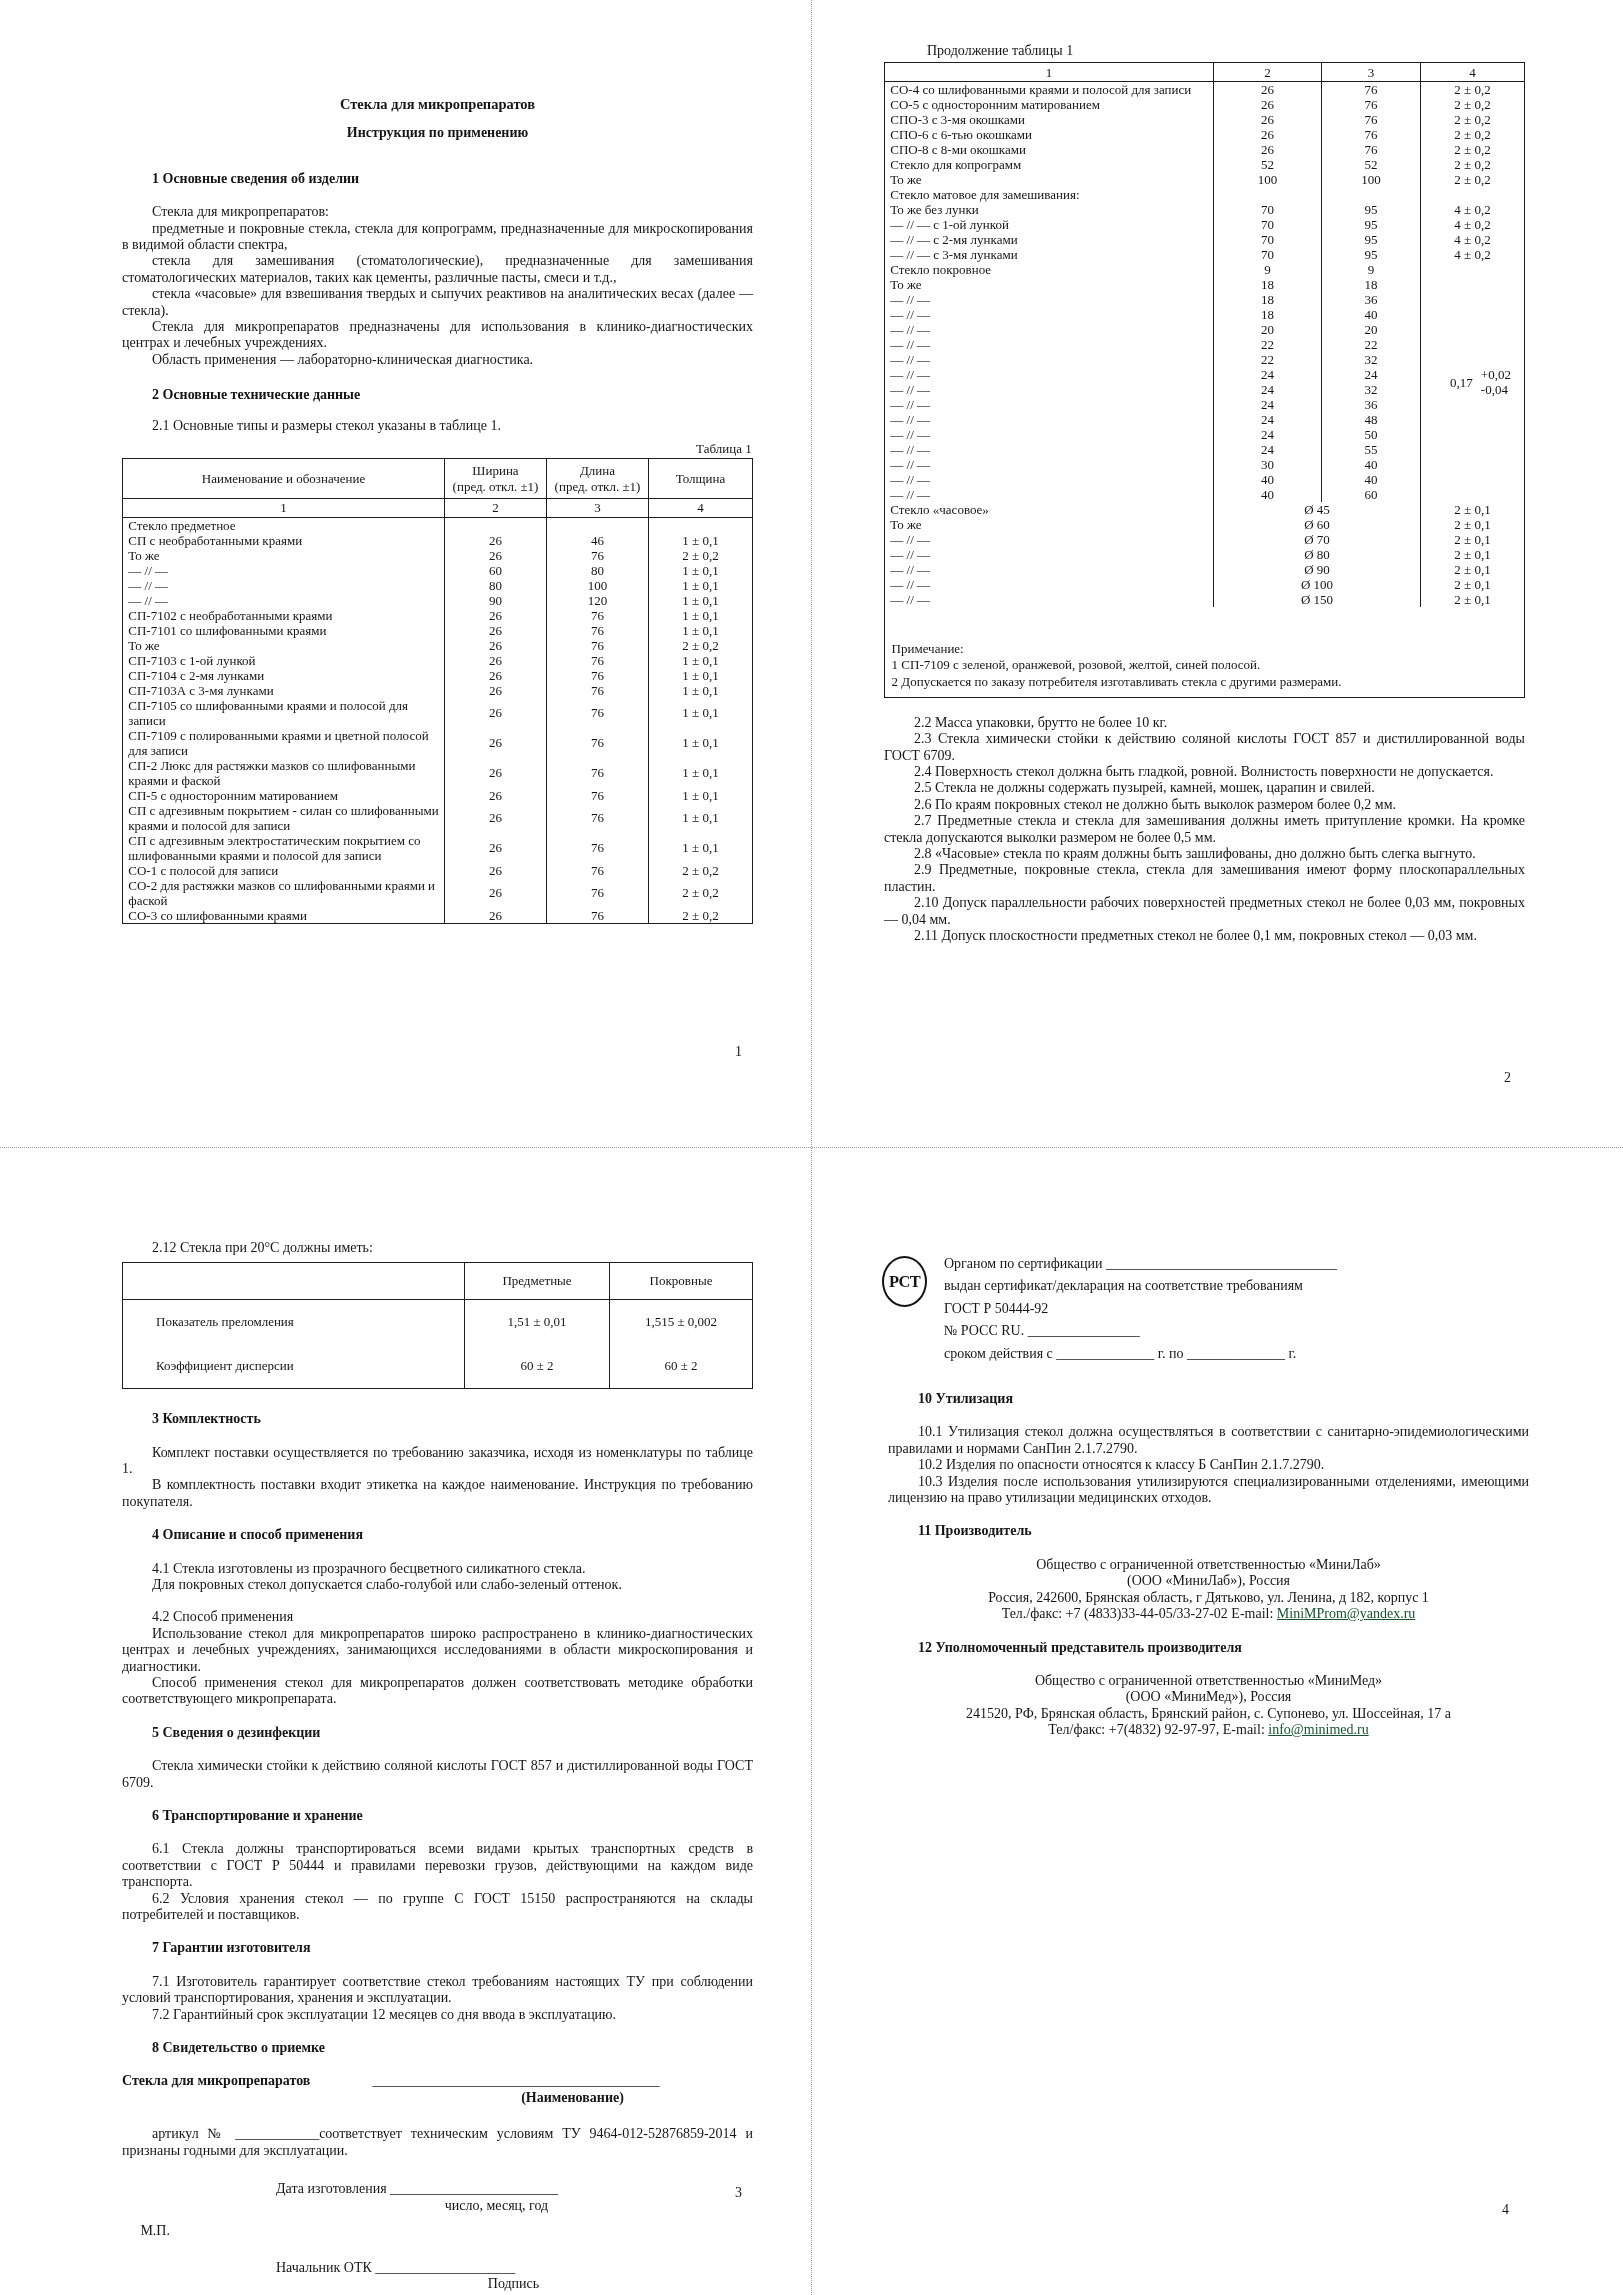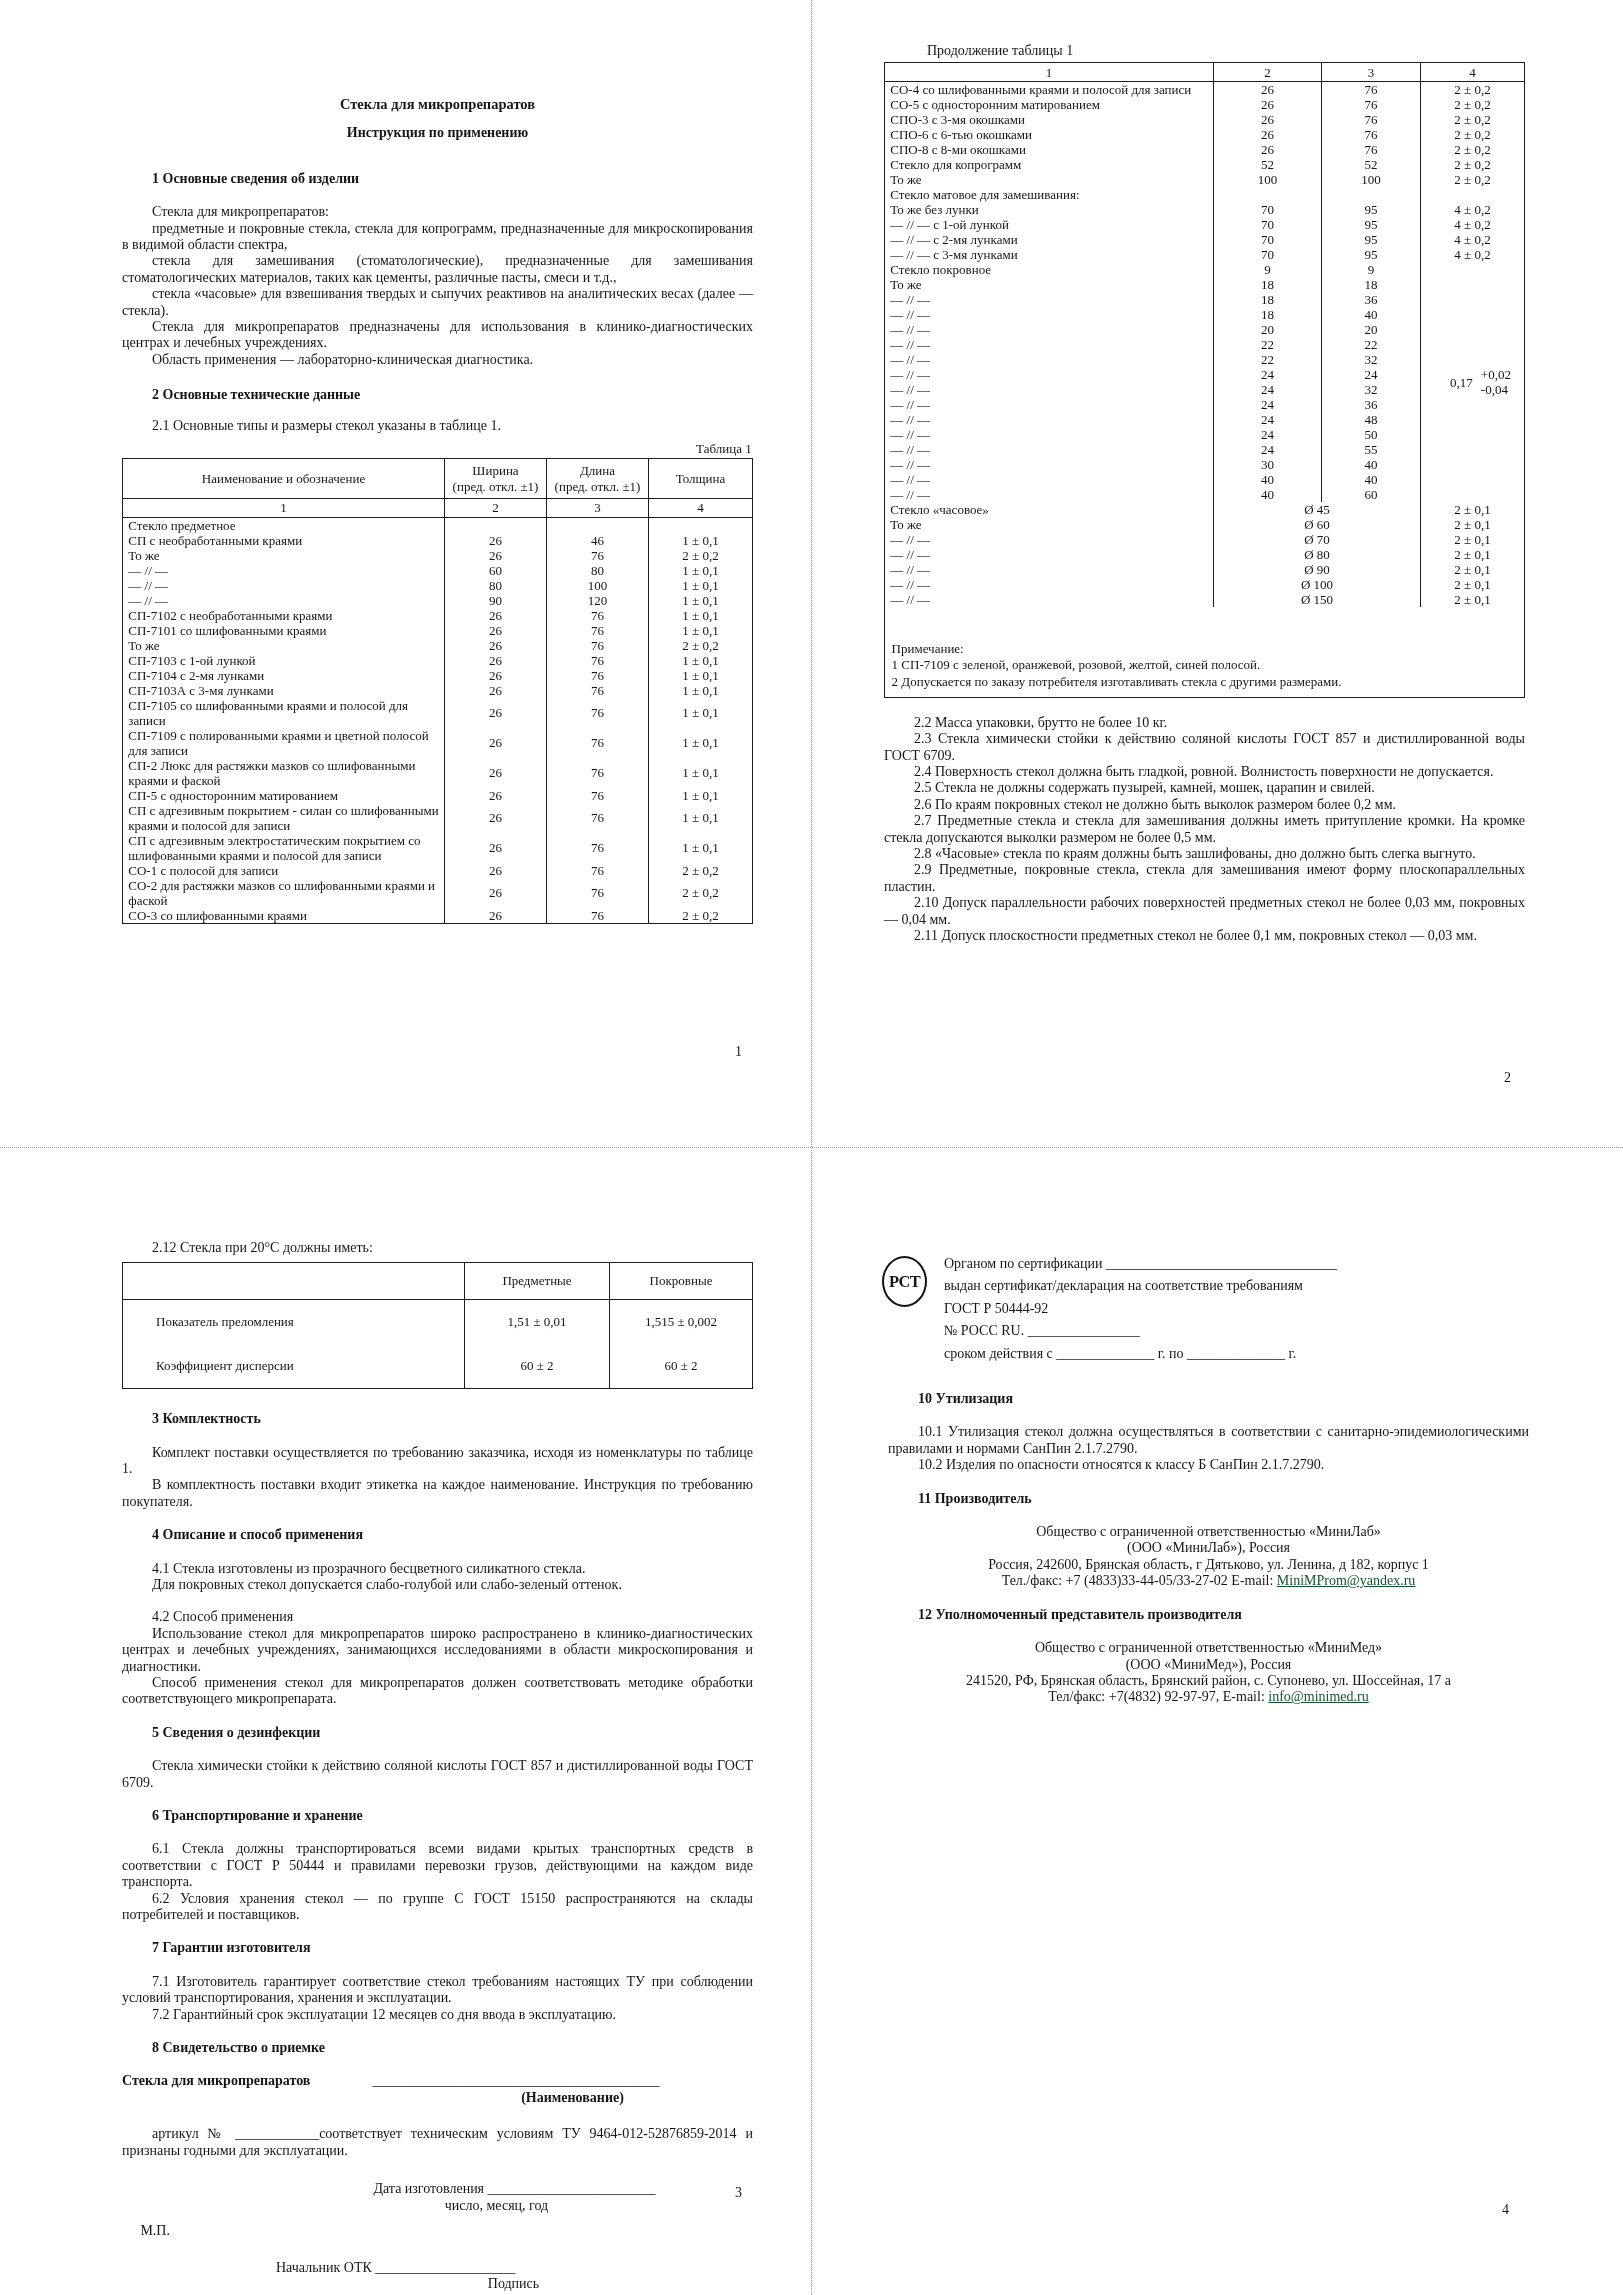--- a/index.html
+++ b/index.html
@@ -54,21 +54,21 @@
   .t3 th,.t3 td{border-left:1.3px solid #1d1d1d;}
   .t3 tr>*:first-child{border-left:none;}
   .t3 thead th{border-bottom:1.3px solid #1d1d1d;height:34px;text-align:center;font-weight:400;}
   .t3 tbody td{height:42px;vertical-align:middle;}
   .t3 td.lbl{text-align:left;padding-left:33px;}
   .t3 td.c{text-align:center;}
   .pagenum{position:absolute;font-size:14px;}
   .acc-row{display:flex;text-indent:0;margin-top:6.6px;}
   .acc-fill{margin-left:62px;}
   .acc-cap{font-weight:700;margin-left:309px;width:283px;text-align:center;text-indent:0;}
-  .date-row{margin-left:154px;text-indent:0;text-align:center;margin-top:22.4px;}
+  .date-row{margin-left:154px;text-indent:0;text-align:left;margin-top:22.4px;}
   .date-cap{margin-left:276px;width:197px;text-align:center;text-indent:0;}
   .mp{margin-left:18.4px;text-indent:0;text-align:left;margin-top:9.2px;}
   .otk-row{margin-left:154px;text-indent:0;text-align:left;margin-top:20px;}
   .otk-cap{margin-left:316px;width:151px;text-align:center;text-indent:0;}
   .reg-block{margin-left:148px;text-indent:0;text-align:left;}
   .rst{position:absolute;left:70px;top:108px;width:41px;height:47px;border:2.6px solid #141414;border-radius:50%;display:flex;align-items:center;justify-content:center;font-weight:700;font-size:16.4px;letter-spacing:-0.7px;}
   .cert{margin-left:56px;width:546px;line-height:22.4px;text-indent:0;text-align:left;}
   .email{color:#14532d;text-decoration:underline;cursor:pointer;}
 </style>
 </head>
@@ -554,20 +554,21 @@
     <div class="cert">
       <div>Органом по сертификации _________________________________</div>
       <div>выдан сертификат/декларация на соответствие требованиям</div>
       <div>ГОСТ Р 50444-92</div>
       <div>№ РОСС RU. ________________</div>
       <div>сроком действия с ______________ г.  по ______________ г.</div>
     </div>
     <div class="heading" style="margin-top:26px;">10 Утилизация</div>
     <p>10.1 Утилизация стекол должна осуществляться в соответствии с санитарно-эпидемиологическими правилами и нормами СанПин 2.1.7.2790.</p>
     <p>10.2 Изделия по опасности относятся к классу Б СанПин 2.1.7.2790.</p>
+    <p>10.3 Изделия после использования утилизируются специализированными отделениями, имеющими лицензию на право утилизации медицинских отходов.</p>
     <div class="heading">11 Производитель</div>
     <p class="noind">Общество с ограниченной ответственностью «МиниЛаб»</p>
     <p class="noind">(ООО «МиниЛаб»), Россия</p>
     <p class="noind">Россия, 242600, Брянская область, г Дятьково, ул. Ленина, д 182, корпус 1</p>
     <p class="noind"><span>Тел./факс: +7 (4833)33-44-05/33-27-02 E-mail: </span><span class="email">MiniMProm@yandex.ru</span></p>
     <div class="heading">12 Уполномоченный представитель производителя</div>
     <p class="noind">Общество с ограниченной ответственностью «МиниМед»</p>
     <p class="noind">(ООО «МиниМед»), Россия</p>
     <p class="noind">241520, РФ, Брянская область, Брянский район, с. Супонево, ул. Шоссейная, 17 а</p>
     <p class="noind"><span>Тел/факс: +7(4832) 92-97-97, E-mail: </span><span class="email">info@minimed.ru</span></p>

